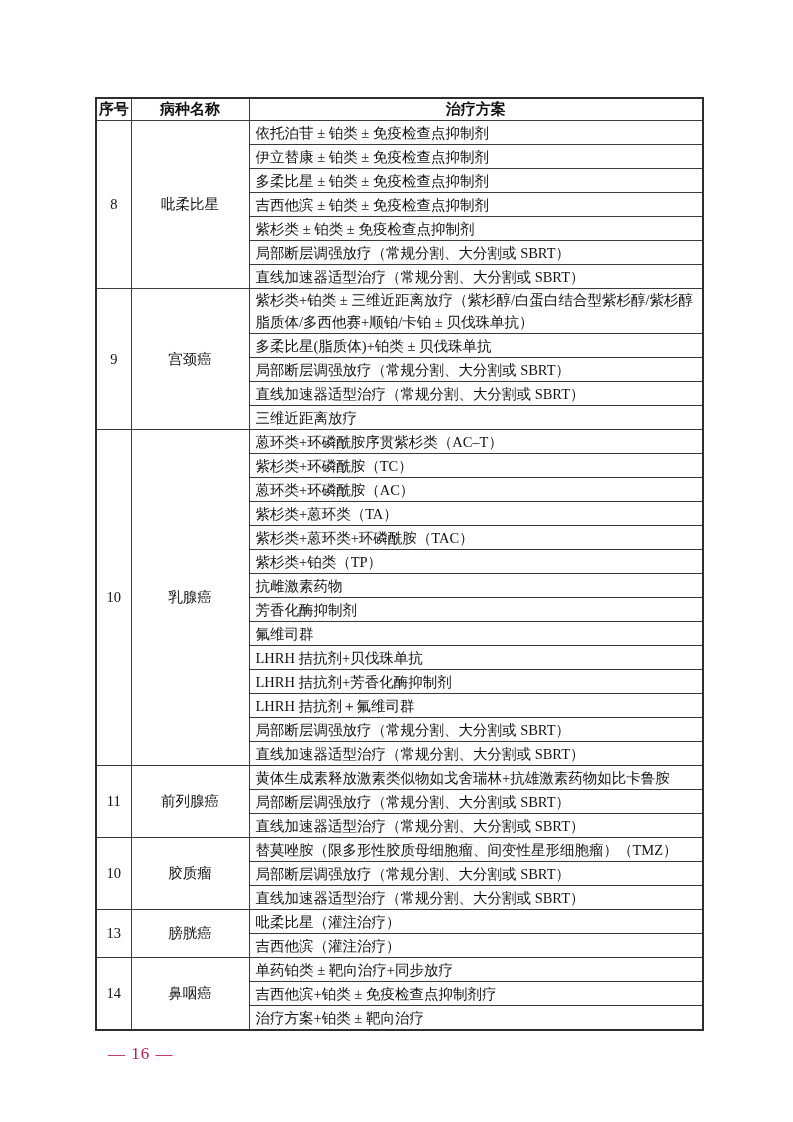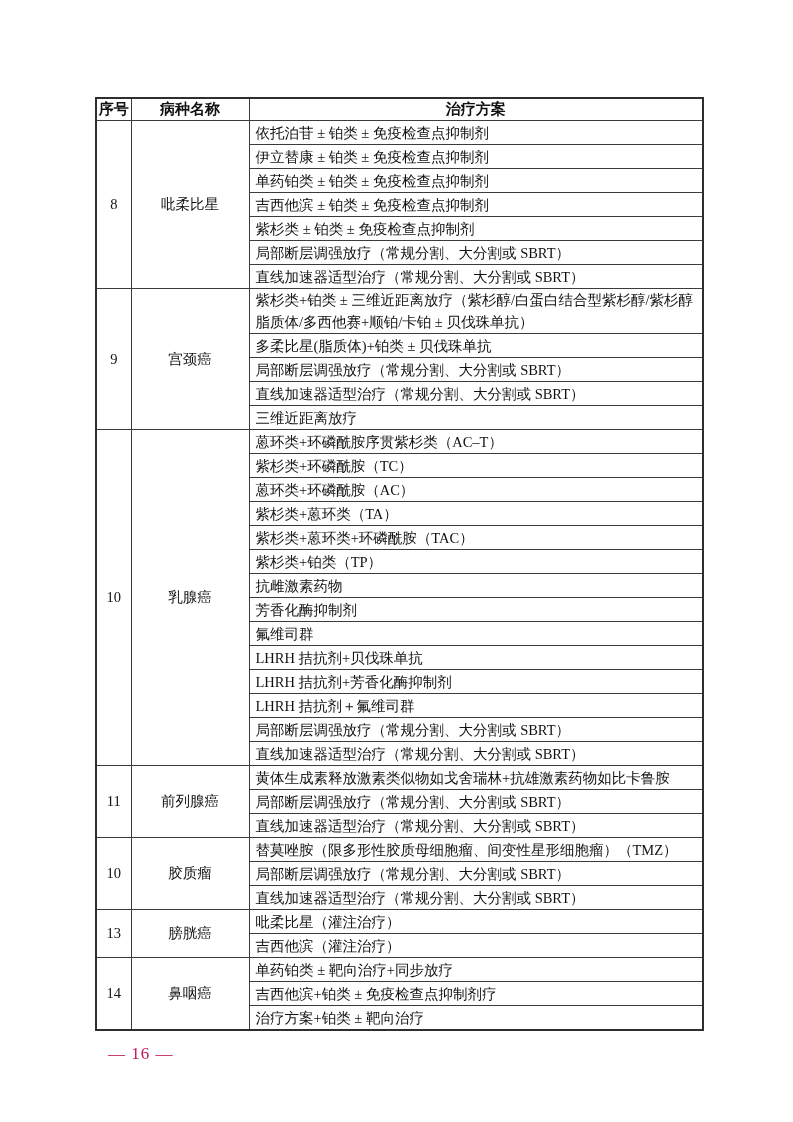--- a/index.html
+++ b/index.html
@@ -84,21 +84,21 @@
     <tbody id="table-body">
         <tr>
           <td class="col-no" rowspan="7">8</td>
           <td class="col-disease" rowspan="7">吡柔比星</td>
           <td class="col-treatment">依托泊苷 ± 铂类 ± 免疫检查点抑制剂</td>
         </tr>
         <tr>
           <td class="col-treatment">伊立替康 ± 铂类 ± 免疫检查点抑制剂</td>
         </tr>
         <tr>
-          <td class="col-treatment">单药铂类 ± 铂类 ± 免疫检查点抑制剂</td>
+          <td class="col-treatment">多柔比星 ± 铂类 ± 免疫检查点抑制剂</td>
         </tr>
         <tr>
           <td class="col-treatment">吉西他滨 ± 铂类 ± 免疫检查点抑制剂</td>
         </tr>
         <tr>
           <td class="col-treatment">紫杉类 ± 铂类 ± 免疫检查点抑制剂</td>
         </tr>
         <tr>
           <td class="col-treatment">局部断层调强放疗（常规分割、大分割或 SBRT）</td>
         </tr>

